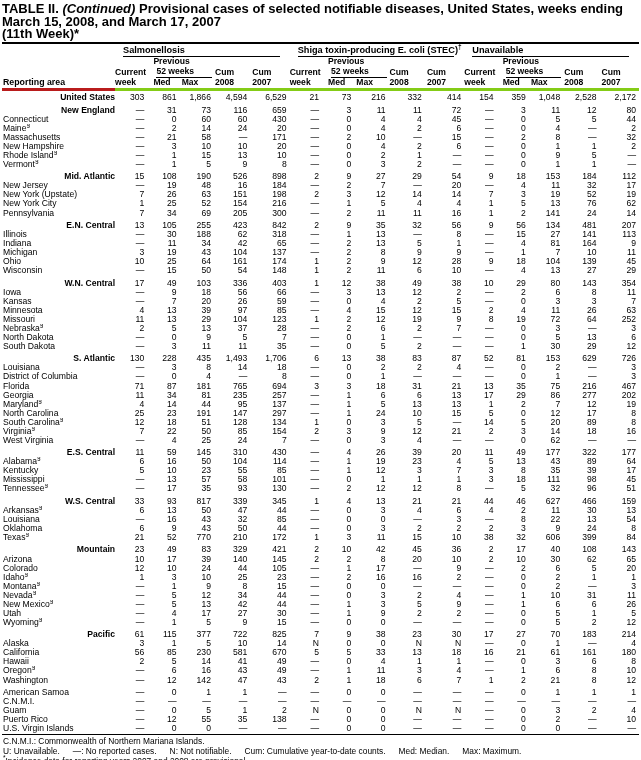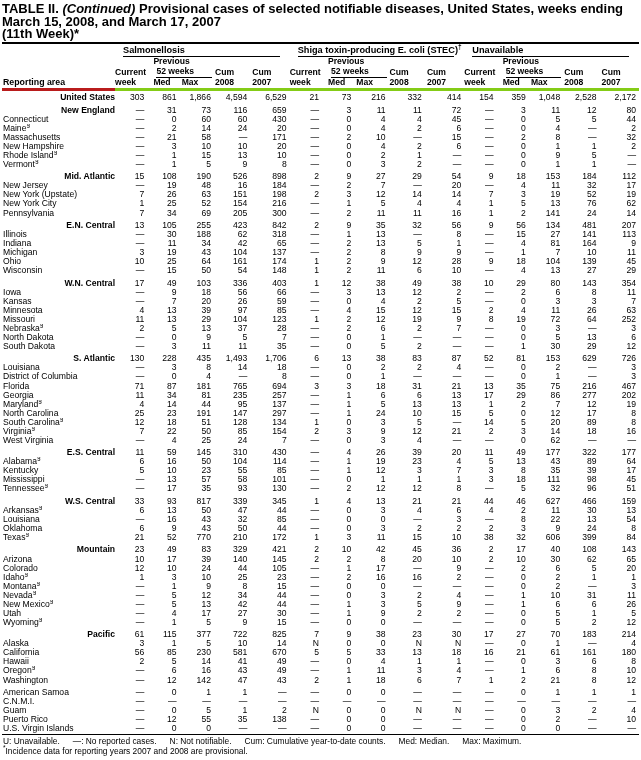--- a/index.html
+++ b/index.html
@@ -1368,19 +1368,20 @@
           <td class="num c-med">0</td>
           <td class="num c-max">0</td>
           <td class="num c-08">—</td>
           <td class="num c-07">—</td>
         </tr>
       </tbody>
   </table>
   <div class="bottom-rule"></div>
 
   <div class="footnotes">
+    <div class="fn-line">C.N.M.I.: Commonwealth of Northern Mariana Islands.</div>
     <div class="fn-line" id="legend-line"><span class="legend-item">U: Unavailable.</span><span class="legend-item">—: No reported cases.</span><span class="legend-item">N: Not notifiable.</span><span class="legend-item">Cum: Cumulative year-to-date counts.</span><span class="legend-item">Med: Median.</span><span class="legend-item">Max: Maximum.</span></div>
     <div id="marked-lines">
         <div class="fn-line"><span class="sup">*</span><span>Incidence data for reporting years 2007 and 2008 are provisional.</span></div>
       </div>
   </div>
 
 </div>
 
 </body></html>

